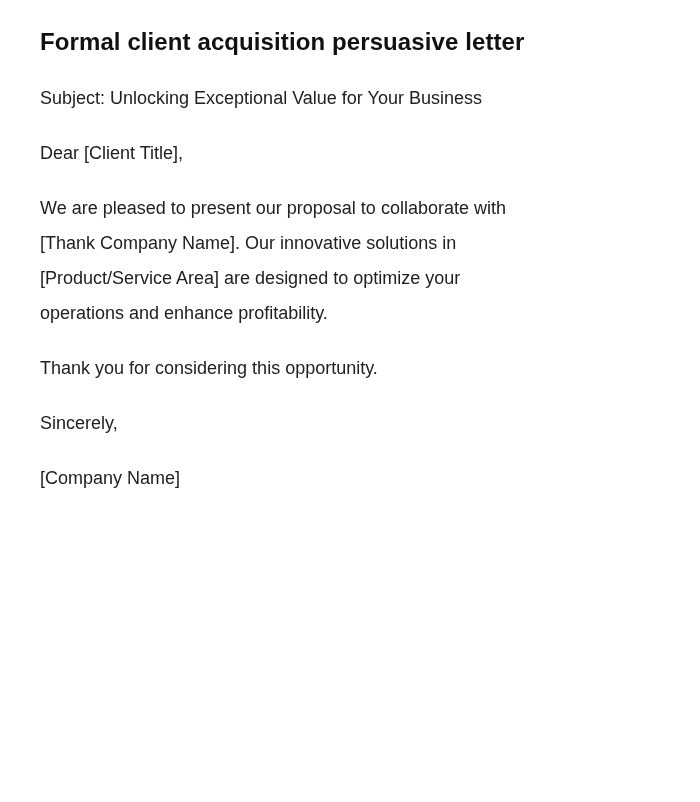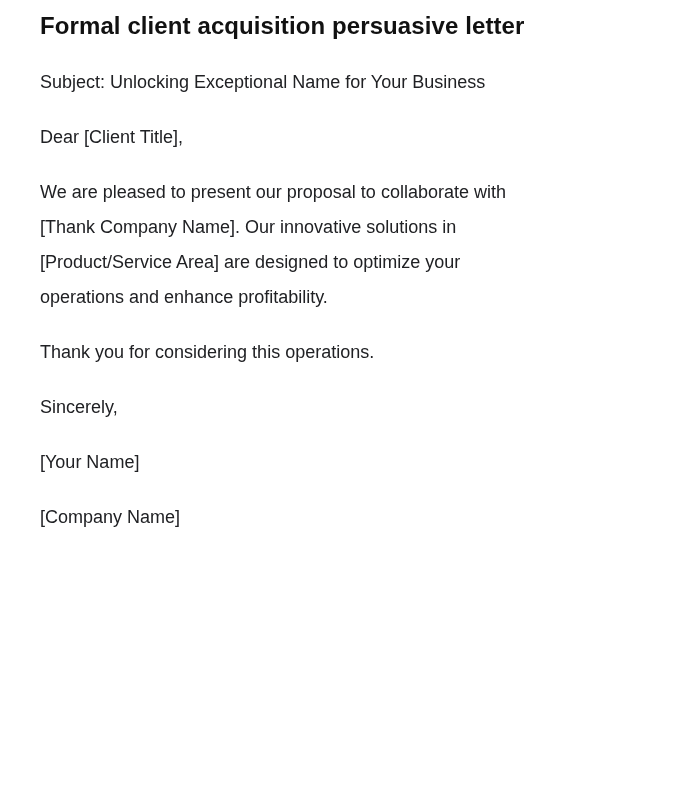--- a/index.html
+++ b/index.html
@@ -11,21 +11,21 @@
     width: 700px;
     height: 802px;
     overflow: hidden;
     font-family: "Liberation Sans", "DejaVu Sans", sans-serif;
     color: #202124;
   }
   .doc {
     box-sizing: border-box;
     width: 700px;
     height: 802px;
-    padding: 12px 40px 30px 40px;
+    padding: 28px 40px 30px 40px;
     background: #ffffff;
     border-radius: 14px;
   }
   .doc-title {
     font-size: 24px;
     font-weight: 700;
     line-height: 1.2;
     color: #111111;
     margin: 0 0 24px 0;
     letter-spacing: 0.1px;
@@ -39,31 +39,30 @@
     white-space: pre-line; 
     color: #202124;
   }
 </style>
 </head>
 <body>
 
 <div class="doc">
   <h1 class="doc-title">Formal client acquisition persuasive letter</h1>
 
-  <p class="doc-paragraph">Subject: Unlocking Exceptional Name for Your Business</p>
+  <p class="doc-paragraph">Subject: Unlocking Exceptional Value for Your Business</p>
 
   <p class="doc-paragraph">Dear [Client Title],</p>
 
   <p class="doc-paragraph">We are pleased to present our proposal to collaborate with
 [Thank Company Name]. Our innovative solutions in
 [Product/Service Area] are designed to optimize your
 operations and enhance profitability.</p>
 
 
-  <p class="doc-paragraph">Thank you for considering this operations.</p>
+  <p class="doc-paragraph">Thank you for considering this opportunity.</p>
 
   <p class="doc-paragraph">Sincerely,</p>
 
-  <p class="doc-paragraph">[Your Name]</p>
 
 
   <p class="doc-paragraph">[Company Name]</p>
 </div>
 
 </body></html>

